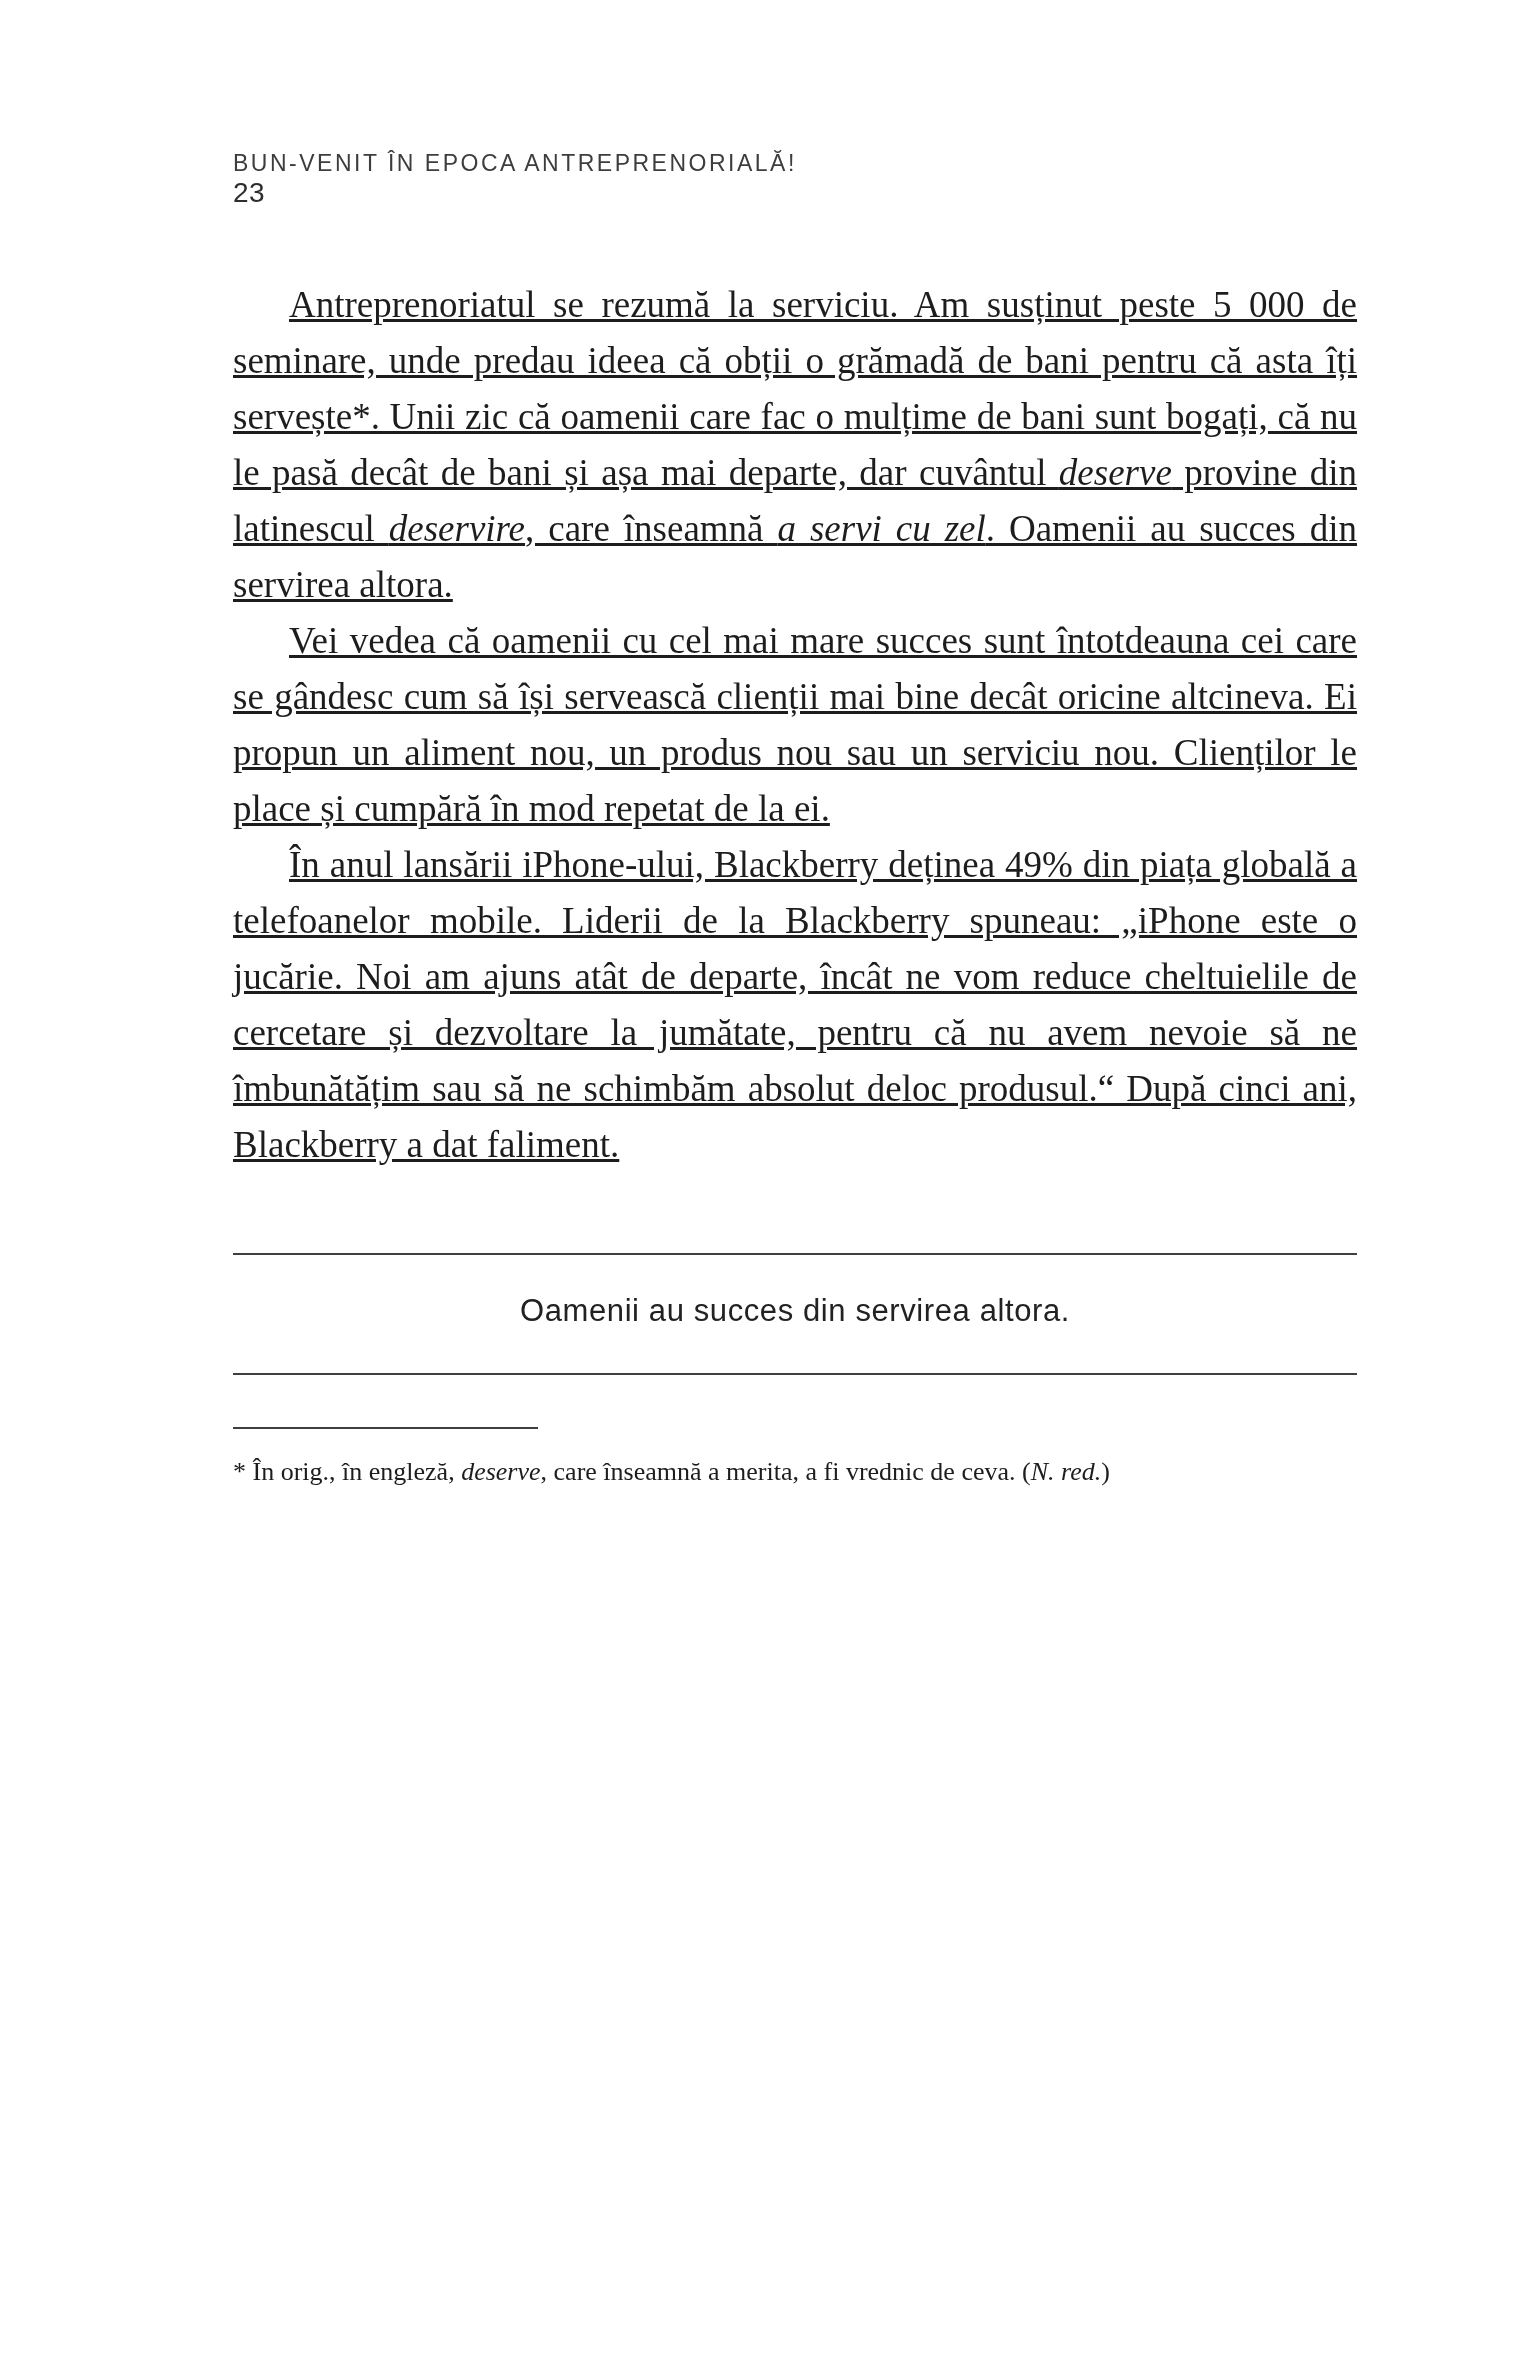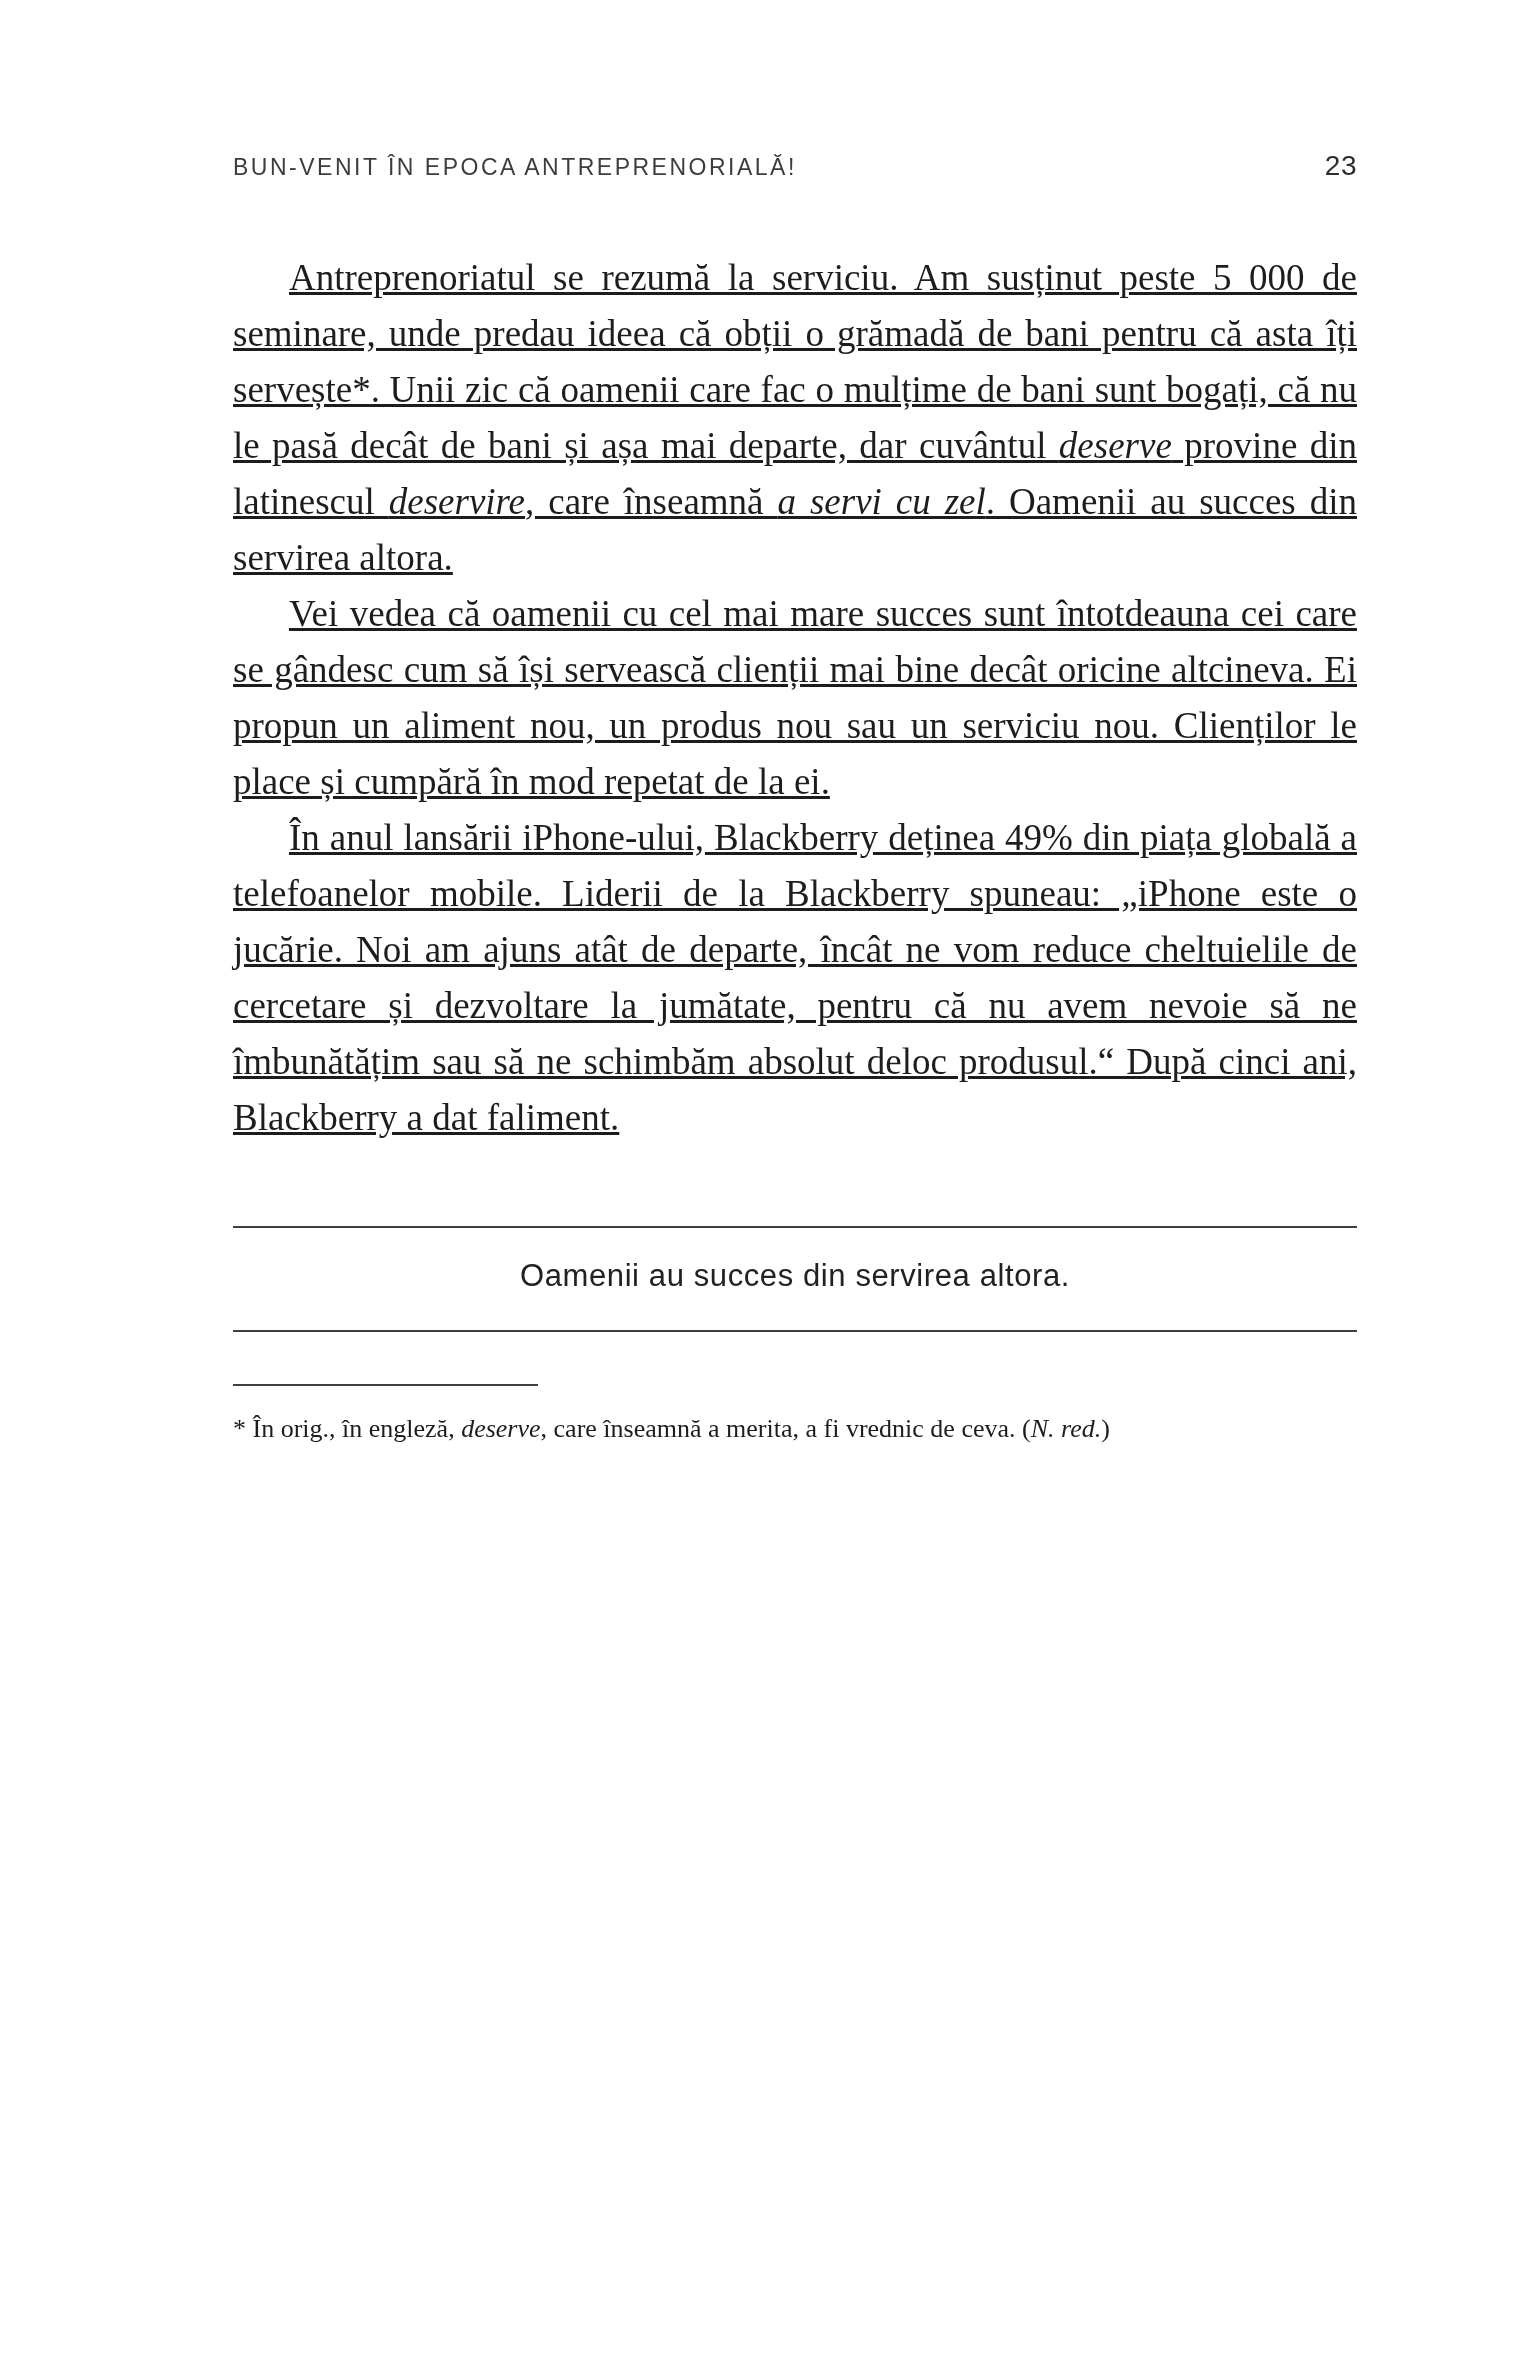--- a/index.html
+++ b/index.html
@@ -19,20 +19,21 @@
     overflow: hidden;
   }
   .running-header {
     display: flex;
     justify-content: space-between;
     align-items: baseline;
     font-family: "Liberation Sans", sans-serif;
     font-size: 23px;
     letter-spacing: 2.5px;
     color: #3d3d3d;
+    flex-direction: column;
   }
   .running-header .page-number {
     letter-spacing: 0.5px;
     font-size: 28px;
     color: #2e2e2e;
   }
   .body-text {
     margin-top: 68px;
     font-size: 37px;
     line-height: 56px;
@@ -50,21 +51,21 @@
   .pull-quote-block {
     margin-top: 80px;
   }
   .rule {
     border: none;
     border-top: 2px solid #3f3f3f;
     margin: 0;
     width: 100%;
   }
   .pull-quote {
-    margin: 0;
+    margin: 8px;
     padding: 30px 0 36px 0;
     text-align: center;
     font-family: "Liberation Sans", sans-serif;
     font-size: 31px;
     letter-spacing: 0.6px;
     color: #222222;
   }
   .footnote-block {
     margin-top: 52px;
   }

